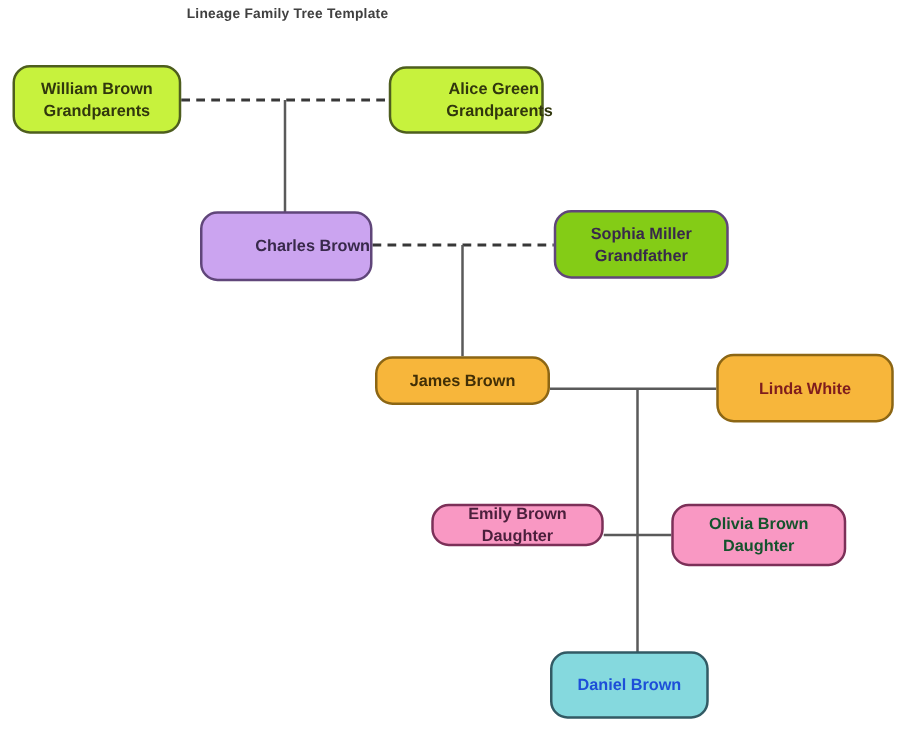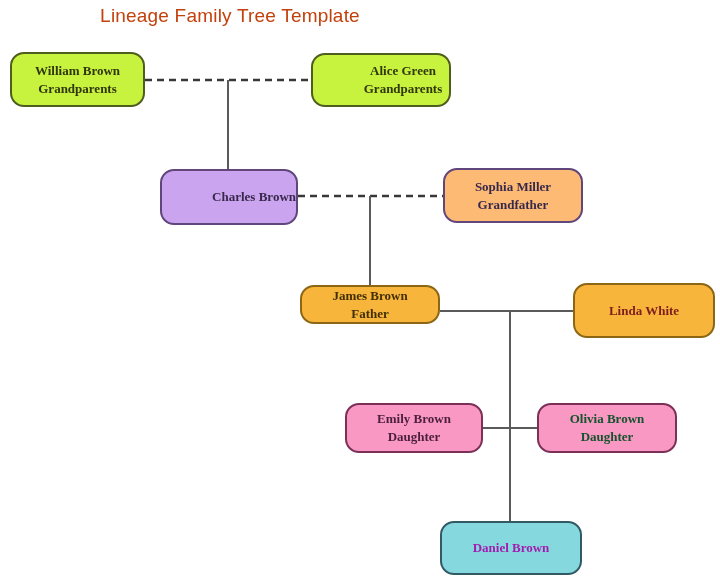--- a/index.html
+++ b/index.html
@@ -14,23 +14,23 @@
     height: 583px;
     background: #ffffff;
     overflow: hidden;
   }
   .title {
     position: absolute;
     left: 0;
     top: 5px;
     width: 460px;
     text-align: center;
-    font-size: 19px;
-    font-weight: normal;
-    color: #c2410c;
+    font-size: 11px;
+    font-weight: bold;
+    color: #404040;
     letter-spacing: 0.2px;
   }
   svg.lines {
     position: absolute;
     left: 0;
     top: 0;
     width: 720px;
     height: 583px;
   }
   .node {
@@ -40,21 +40,20 @@
     border-radius: 14px;
     display: flex;
     flex-direction: column;
     align-items: center;
     justify-content: center;
     text-align: center;
     font-weight: bold;
     font-size: 13px;
     line-height: 1.35;
     cursor: pointer;
-    font-family: Liberation Serif, serif;
   }
   .node .name, .node .role {
     width: 100%;
   }
 </style>
 </head>
 <body>
 
 <div class="canvas">
   <div class="title">Lineage Family Tree Template</div>
@@ -65,43 +64,42 @@
       <polyline points="370,196 370,285" fill="none" stroke="#5a5a5a" stroke-width="2"></polyline>
       <polyline points="440,311 573,311" fill="none" stroke="#5a5a5a" stroke-width="2"></polyline>
       <polyline points="510,311 510,522" fill="none" stroke="#5a5a5a" stroke-width="2"></polyline>
       <polyline points="483,428 537,428" fill="none" stroke="#5a5a5a" stroke-width="2"></polyline>
     </svg>
   <div>
       <div class="node" style="left: 10px; top: 52px; width: 135px; height: 55px; background: rgb(199, 242, 61); border-color: rgb(78, 94, 30); color: rgb(49, 55, 13);">
         <div class="name">William Brown</div>
         <div class="role">Grandparents</div>
       </div>
-      <div class="node" style="left: 311px; top: 53px; width: 140px; height: 54px; background: rgb(199, 242, 61); border-color: rgb(78, 94, 30); color: rgb(49, 55, 13); padding-left: 44px;">
+      <div class="node" style="left: 311px; top: 53px; width: 124px; height: 54px; background: rgb(199, 242, 61); border-color: rgb(78, 94, 30); color: rgb(49, 55, 13); padding-left: 44px;">
         <div class="name">Alice Green</div>
         <div class="role">Grandparents</div>
       </div>
       <div class="node" style="left: 160px; top: 169px; width: 138px; height: 56px; background: rgb(203, 164, 240); border-color: rgb(96, 70, 122); color: rgb(56, 41, 75); text-align: right;">
         <div class="name">Charles Brown</div>
       </div>
-      <div class="node" style="left: 443px; top: 168px; width: 140px; height: 55px; background: #fdba74; border-color: rgb(96, 70, 122); color: rgb(56, 41, 75);">
+      <div class="node" style="left: 443px; top: 168px; width: 140px; height: 55px; background: #84cc16; border-color: rgb(96, 70, 122); color: rgb(56, 41, 75);">
         <div class="name">Sophia Miller</div>
         <div class="role">Grandfather</div>
       </div>
       <div class="node" style="left: 300px; top: 285px; width: 140px; height: 39px; background: rgb(247, 182, 59); border-color: rgb(140, 102, 20); color: rgb(66, 47, 6);">
         <div class="name">James Brown</div>
-        <div class="role">Father</div>
       </div>
       <div class="node" style="left: 573px; top: 283px; width: 142px; height: 55px; background: rgb(247, 182, 59); border-color: rgb(140, 102, 20); color: #7f1d1d;">
         <div class="name">Linda White</div>
       </div>
-      <div class="node" style="left: 345px; top: 403px; width: 138px; height: 50px; background: rgb(249, 152, 195); border-color: rgb(124, 48, 88); color: rgb(75, 31, 60);">
+      <div class="node" style="left: 345px; top: 403px; width: 138px; height: 34px; background: rgb(249, 152, 195); border-color: rgb(124, 48, 88); color: rgb(75, 31, 60);">
         <div class="name">Emily Brown</div>
         <div class="role">Daughter</div>
       </div>
       <div class="node" style="left: 537px; top: 403px; width: 140px; height: 50px; background: rgb(249, 152, 195); border-color: rgb(124, 48, 88); color: #14532d;">
         <div class="name">Olivia Brown</div>
         <div class="role">Daughter</div>
       </div>
-      <div class="node" style="left: 440px; top: 521px; width: 142px; height: 54px; background: rgb(133, 217, 222); border-color: rgb(50, 90, 100); color: #a21caf;">
+      <div class="node" style="left: 440px; top: 521px; width: 127px; height: 54px; background: rgb(133, 217, 222); border-color: rgb(50, 90, 100); color: #1d4ed8;">
         <div class="name">Daniel Brown</div>
       </div>
     </div>
 </div>
 
 </body></html>

